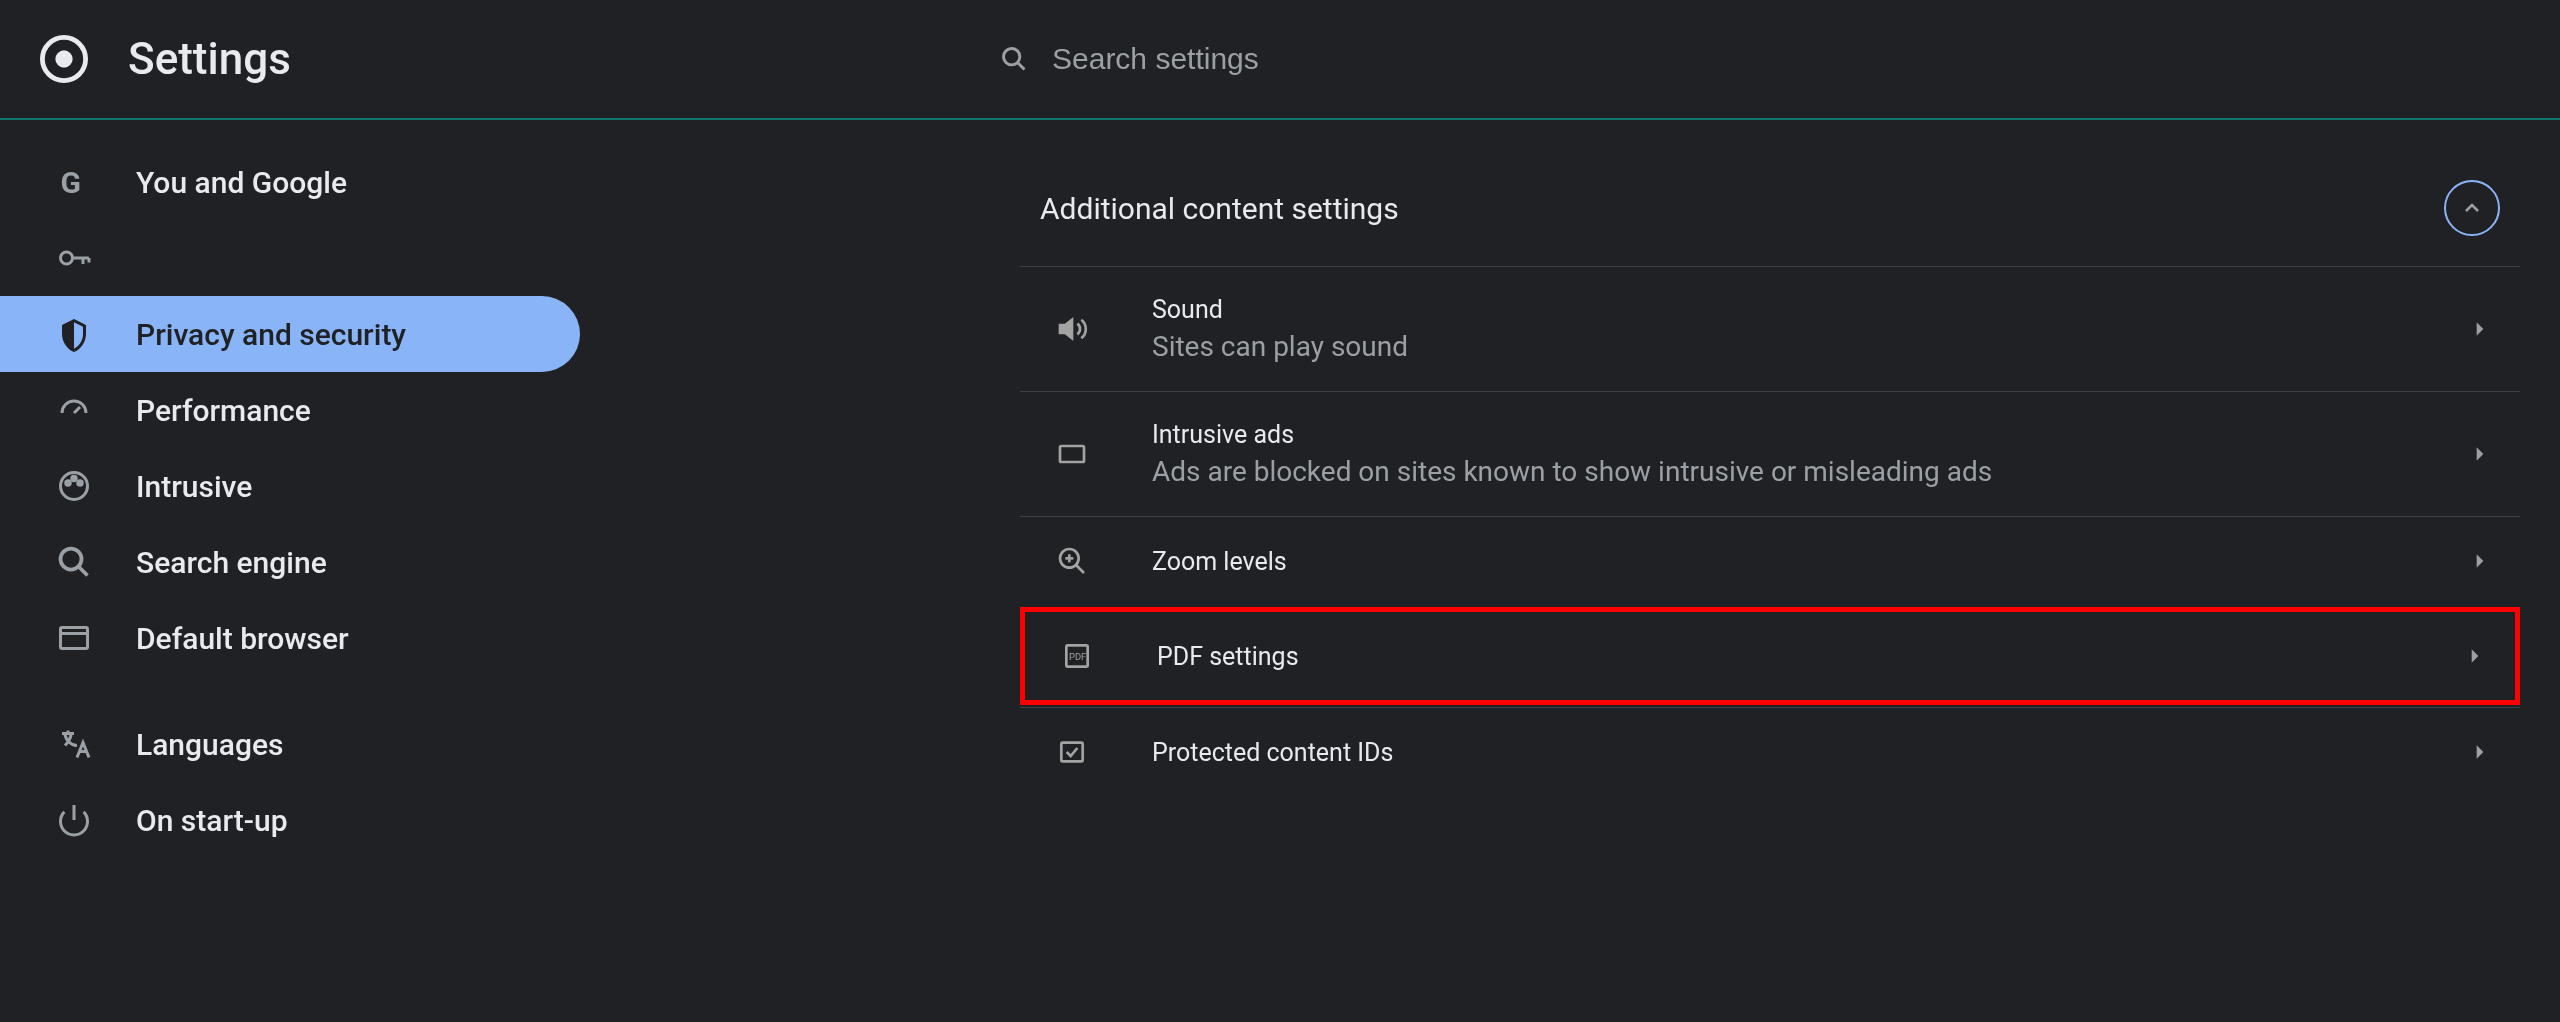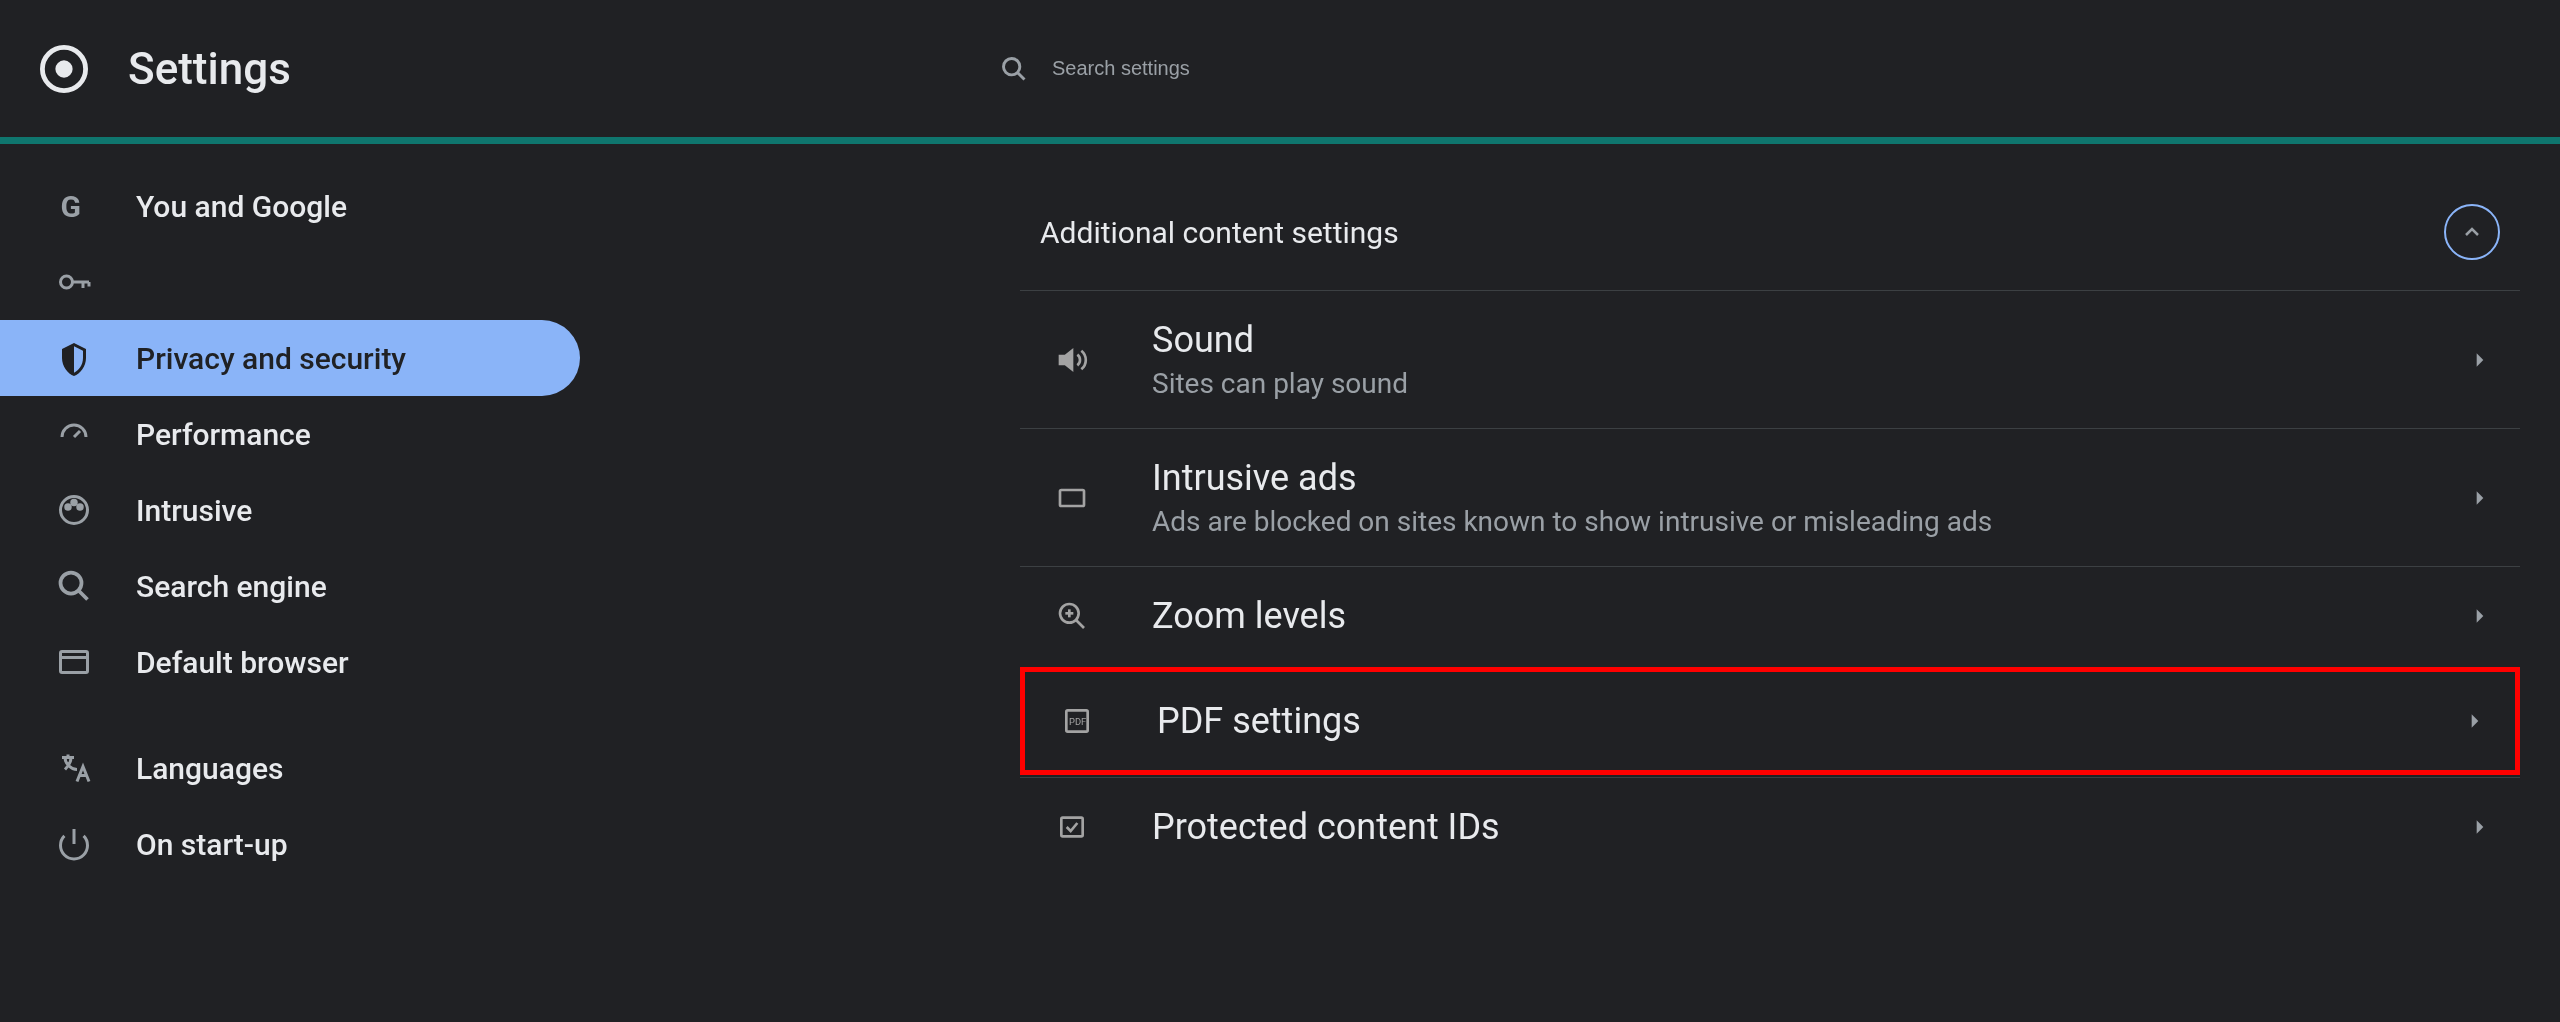--- a/index.html
+++ b/index.html
@@ -11,23 +11,23 @@
       background: #202124;
       color: #e8eaed;
       font-family: -apple-system, BlinkMacSystemFont, "Segoe UI", Roboto, Arial, sans-serif;
       width: 2560px;
       height: 1022px;
       overflow: hidden;
     }
     .header {
       display: flex;
       align-items: center;
-      height: 144px;
+      height: 120px;
       padding: 0 40px;
-      border-bottom: 7px solid #0f766e;
+      border-bottom: 2px solid #0f766e;
     }
     .header-left {
       display: flex;
       align-items: center;
       gap: 40px;
       width: 960px;
     }
     .chrome-icon {
       width: 48px;
       height: 48px;
@@ -46,21 +46,21 @@
     }
     .search-icon {
       width: 28px;
       height: 28px;
       color: #9aa0a6;
     }
     .search-input {
       background: transparent;
       border: none;
       color: #e8eaed;
-      font-size: 20px;
+      font-size: 30px;
       outline: none;
       width: 600px;
     }
     .search-input::placeholder {
       color: #9aa0a6;
     }
     .layout {
       display: flex;
       height: calc(100% - 120px);
     }
@@ -150,21 +150,21 @@
       align-items: center;
       justify-content: flex-start;
     }
     .row-text {
       flex: 1;
       display: flex;
       flex-direction: column;
       gap: 6px;
     }
     .row-title {
-      font-size: 36px;
+      font-size: 25px;
       font-weight: 400;
       color: #e8eaed;
     }
     .row-subtitle {
       font-size: 28px;
       font-weight: 400;
       color: #9aa0a6;
     }
     .chevron-right {
       width: 20px;

